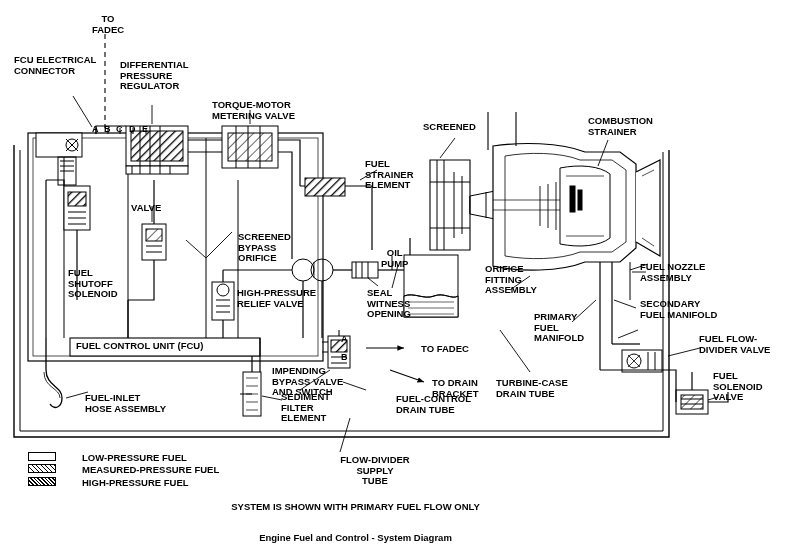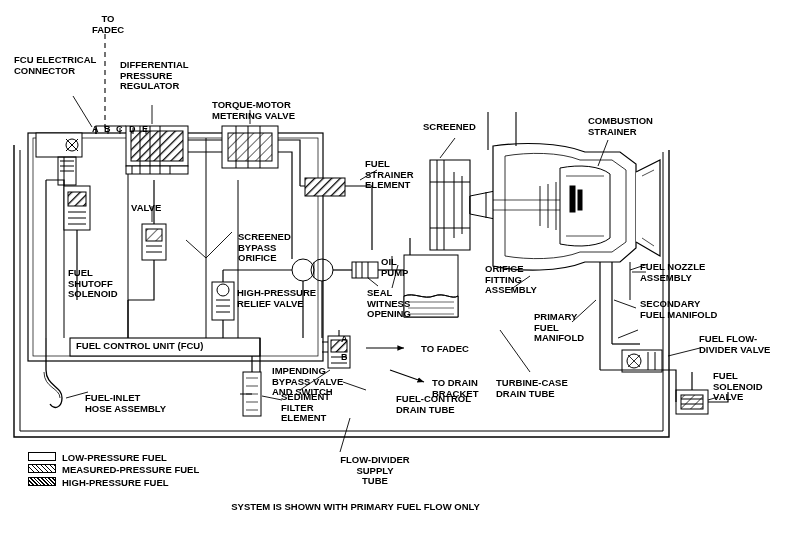--- a/index.html
+++ b/index.html
@@ -57,20 +57,21 @@
   .legend-high {
     background:
       repeating-linear-gradient(45deg, #000 0 1.3px, #fff 1.3px 2.6px);
   }
   .legend-txt {
     position: absolute;
     font-size: 9.5px;
     font-weight: bold;
     color: #000;
     white-space: pre;
+    margin-left: 20px;
   }
 </style>
 </head>
 <body>
 
 <div id="page">
 
   <svg id="svg-layer" viewBox="0 0 785 553">
     <defs>
       <pattern id="hatchHigh" width="6" height="6" patternUnits="userSpaceOnUse" patternTransform="rotate(45)">
@@ -282,21 +283,21 @@
   <div class="lbl" style="left:365px; top:159px;">FUEL
 STRAINER
 ELEMENT</div>
   <div class="lbl" style="left:423px; top:122px;">SCREENED</div>
   <div class="lbl" style="left:588px; top:116px;">COMBUSTION
 STRAINER</div>
   <div class="lbl" style="left:131px; top:203px;">VALVE</div>
   <div class="lbl" style="left:238px; top:232px;">SCREENED
 BYPASS
 ORIFICE</div>
-  <div class="lbl" style="left:381px; top:257px;">OIL
+  <div class="lbl" style="left:381px; top:248px;text-align:center;">OIL
 PUMP</div>
   <div class="lbl" style="left:485px; top:264px;">ORIFICE
 FITTING
 ASSEMBLY</div>
   <div class="lbl" style="left:640px; top:262px;">FUEL NOZZLE
 ASSEMBLY</div>
   <div class="lbl" style="left:640px; top:299px;">SECONDARY
 FUEL MANIFOLD</div>
   <div class="lbl" style="left:68px; top:268px;">FUEL
 SHUTOFF
@@ -347,14 +348,15 @@
     <div class="legend-txt" style="left:62px; top:452px;">LOW-PRESSURE FUEL</div>
 
     <div class="legend-box legend-meas" style="left:28px; top:464px;"></div>
     <div class="legend-txt" style="left:62px; top:464px;">MEASURED-PRESSURE FUEL</div>
 
     <div class="legend-box legend-high" style="left:28px; top:477px;"></div>
     <div class="legend-txt" style="left:62px; top:477px;">HIGH-PRESSURE FUEL</div>
   </div>
 
   <div class="caption" style="top:501px;">SYSTEM IS SHOWN WITH PRIMARY FUEL FLOW ONLY</div>
+  <div class="caption" style="top:532px;">Engine Fuel and Control - System Diagram</div>
 
 </div>
 
 </body></html>

